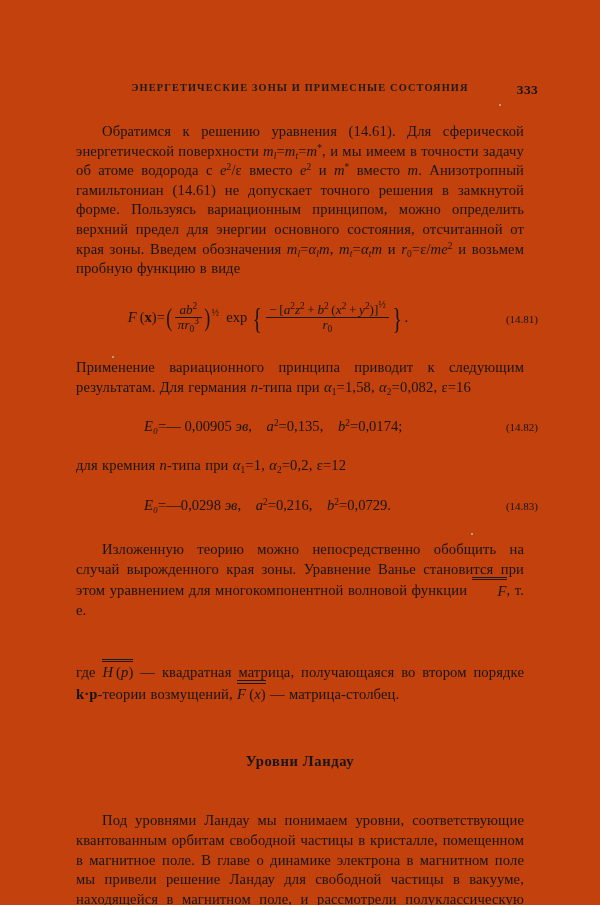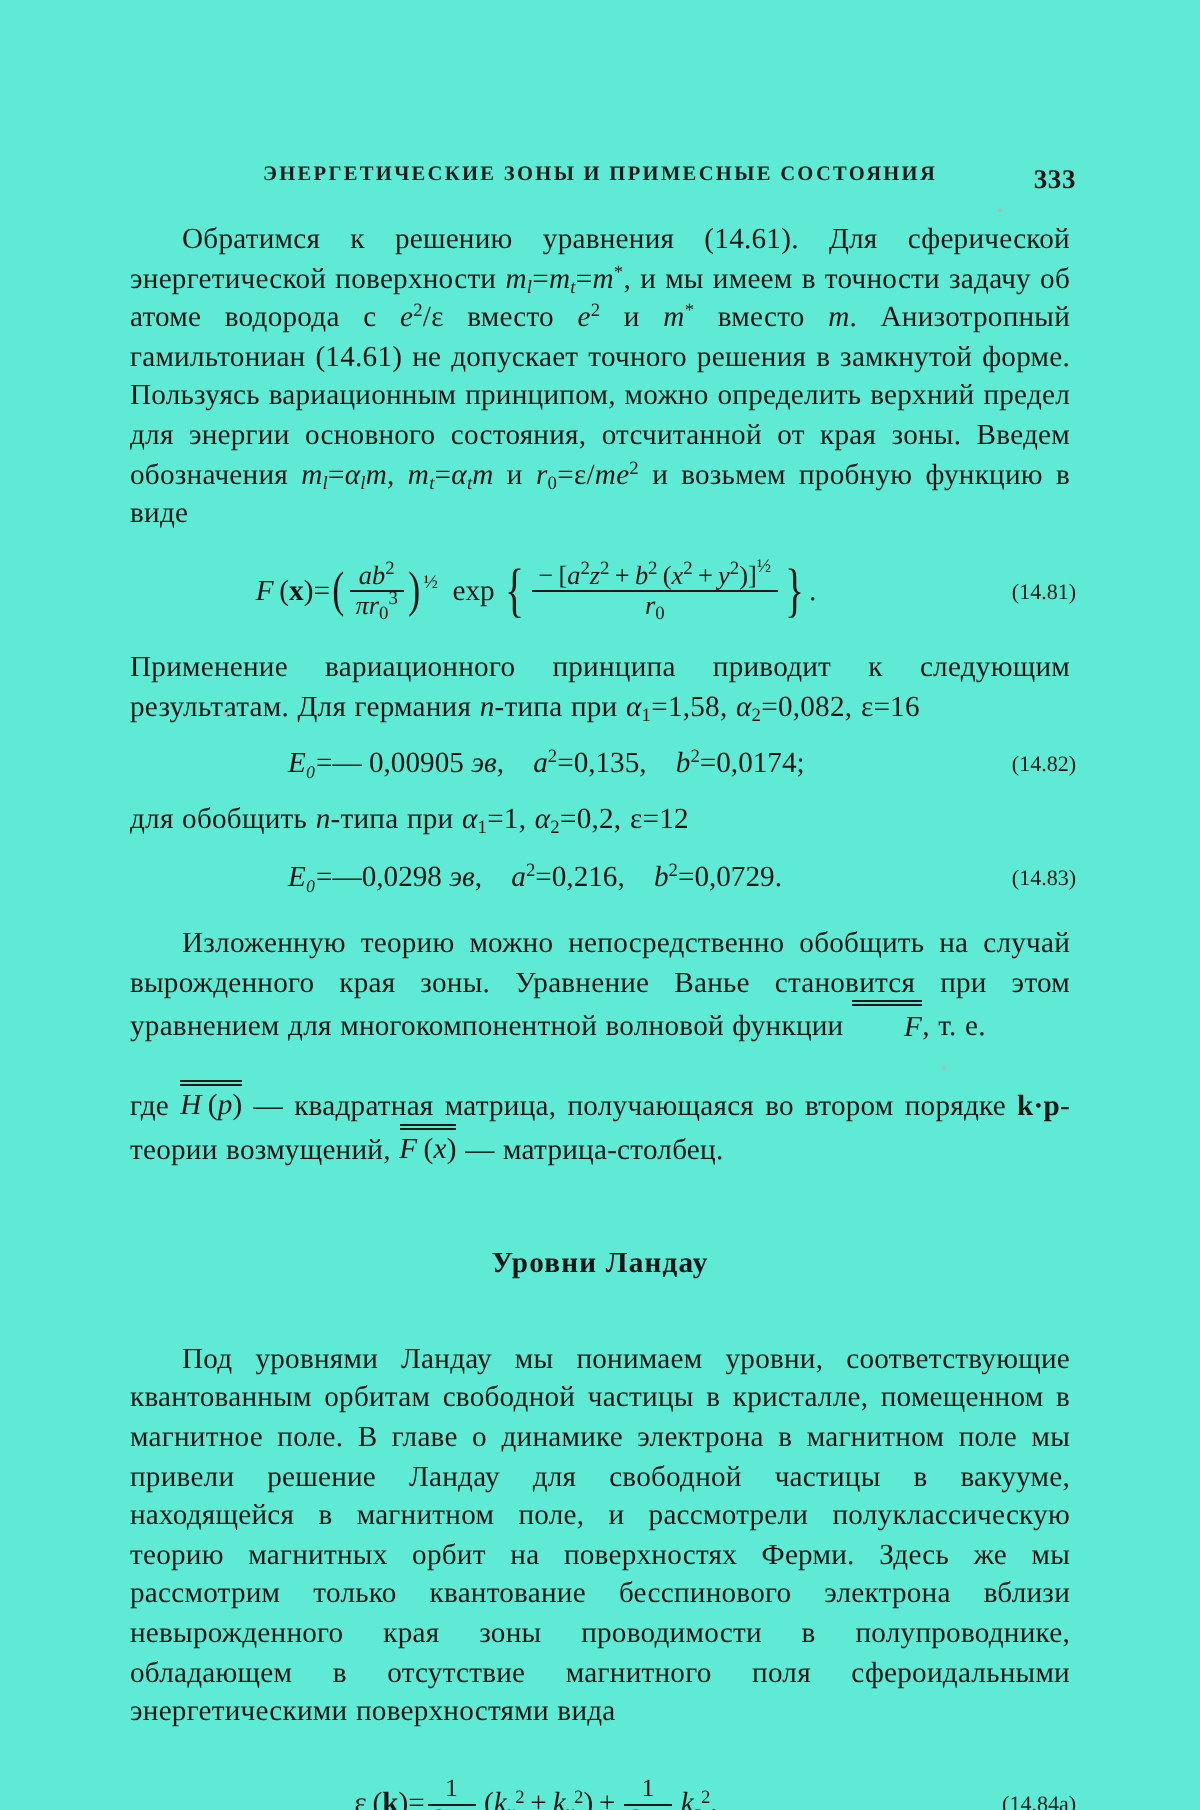--- a/index.html
+++ b/index.html
@@ -14,21 +14,21 @@
     overflow: hidden;
     font-family: "Liberation Serif", "DejaVu Serif", serif;
     color: #161616;
     -webkit-font-smoothing: antialiased;
   }
 
   .page {
     position: relative;
     width: 600px;
     height: 905px;
-    background: #5eead4;
+    background: #c2410c;
     box-sizing: border-box;
     padding: 12px;
   }
 
   
   .runhead {
     position: absolute;
     top: 82px;
     left: 62px;
     width: 476px;
@@ -55,21 +55,21 @@
 
   
   .textblock {
     position: absolute;
     left: 62px;
     top: 108px;
     width: 476px;
   }
 
   p.para {
-    margin: 3px;
+    margin: 14px;
     font-size: 14.6px;
     line-height: 19.6px;
     text-align: justify;
     text-justify: inter-word;
     letter-spacing: .12px;
     word-spacing: .5px;
   }
   p.para.indent { text-indent: 26px; }
 
   .gap-s { height: 6px; }
@@ -227,21 +227,21 @@
 
     <div class="eqrow">
       <span class="eqbody left-ind">
         <i class="v"><span>E₀</span></i><span class="up">=</span><span>— 0,00905</span>&nbsp;<i class="v">эв</i>, <i class="v">a</i><sup class="up">2</sup><span class="up">=</span><span>0,135</span>, <i class="v">b</i><sup class="up">2</sup><span class="up">=</span><span>0,0174</span>;
       </span>
       <span class="eqtag">(14.82)</span>
     </div>
 
     <div class="gap-s"></div>
 
-    <p class="para"><span>для обобщить </span><i class="v">n</i><span>-типа при </span><i class="v"><span>α</span><sub class="up">1</sub></i><span>=1, </span><i class="v"><span>α</span><sub class="up">2</sub></i><span>=0,2, </span><span class="up">ε</span><span>=12</span></p>
+    <p class="para"><span>для кремния </span><i class="v">n</i><span>-типа при </span><i class="v"><span>α</span><sub class="up">1</sub></i><span>=1, </span><i class="v"><span>α</span><sub class="up">2</sub></i><span>=0,2, </span><span class="up">ε</span><span>=12</span></p>
 
     <div class="gap-s"></div>
 
     <div class="eqrow">
       <span class="eqbody left-ind">
         <i class="v"><span>E₀</span></i><span class="up">=</span><span>—0,0298</span>&nbsp;<i class="v">эв</i>, <i class="v">a</i><sup class="up">2</sup><span class="up">=</span><span>0,216</span>, <i class="v">b</i><sup class="up">2</sup><span class="up">=</span><span>0,0729</span>.
       </span>
       <span class="eqtag">(14.83)</span>
     </div>
 

